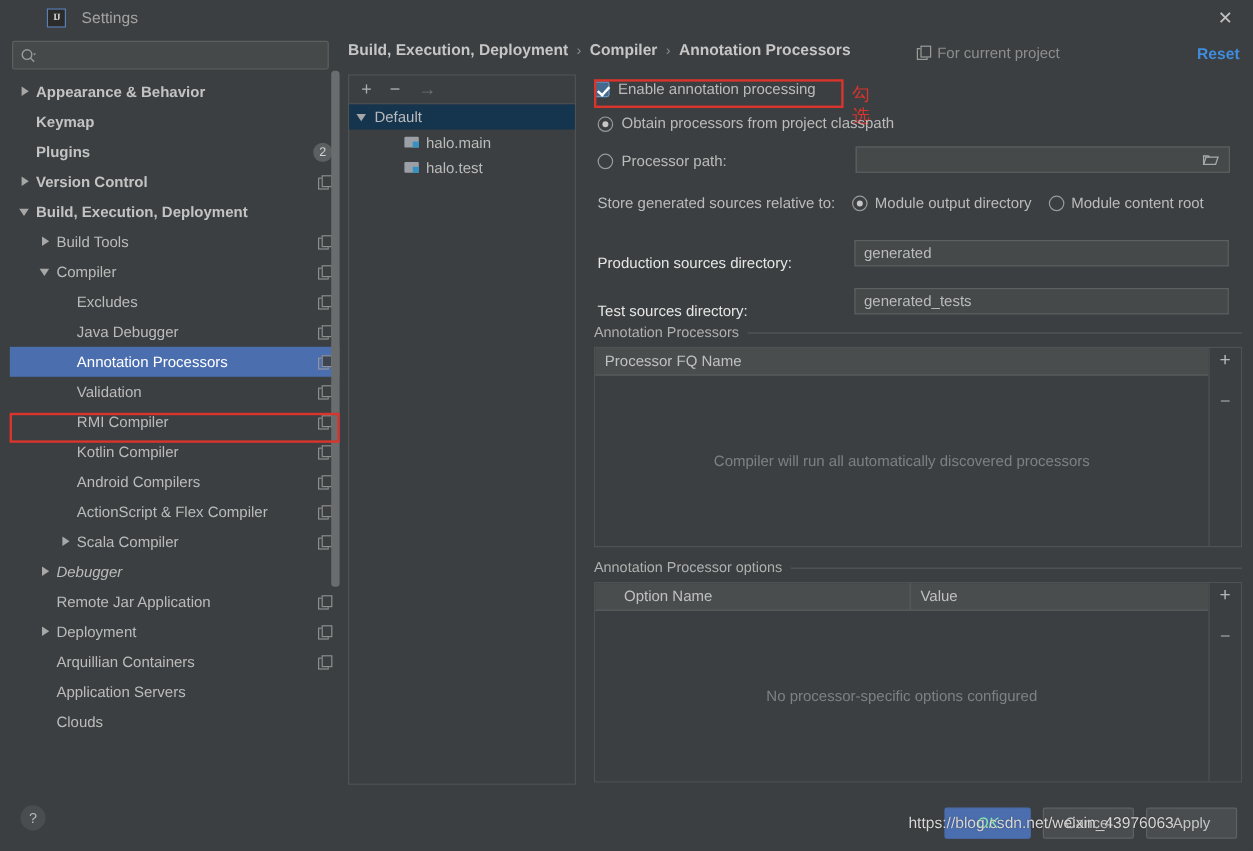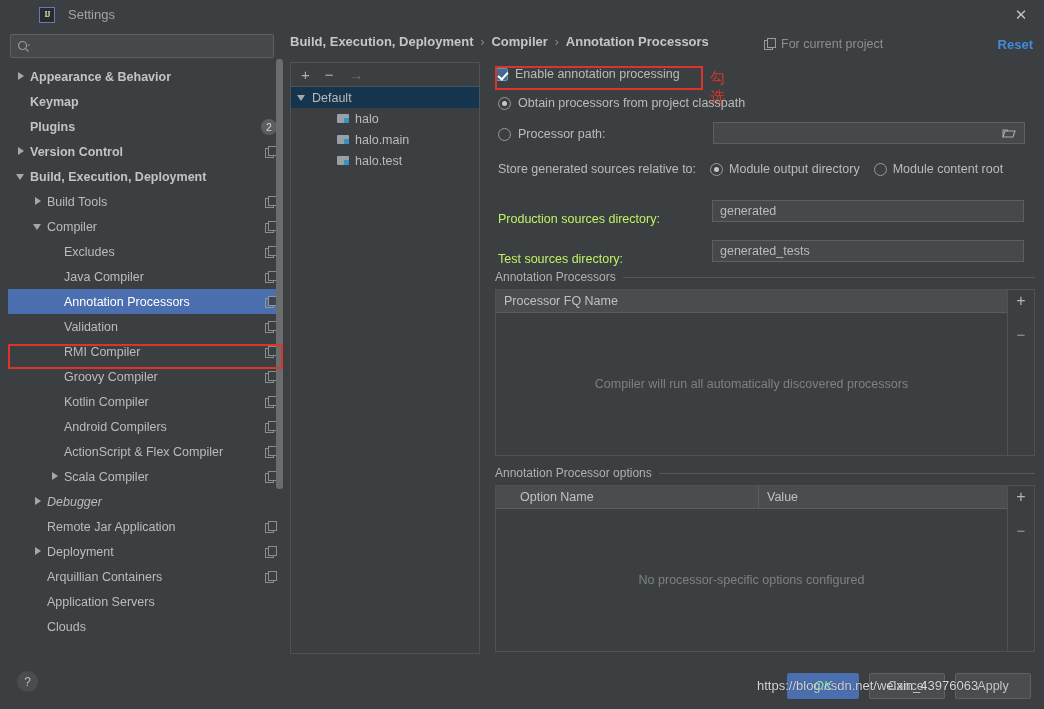--- a/index.html
+++ b/index.html
@@ -215,21 +215,21 @@
   }
   #folder-icon {
     width: 18px; margin-right: 6px; color: #a9a9a9; font-size: 12px;
     display: flex; justify-content: center;
   }
 
   #store-row { position: absolute; left: 8px; top: 100px; display: flex; align-items: center; gap: 8px; }
   #store-row .radio-grp { display: flex; align-items: center; gap: 6px; margin-left: 6px; }
 
   .dir-row { position: absolute; display: flex; align-items: center; }
-  .dir-row .dl { width: 222px; font-size: 12.5px; color: #bef264; padding-left: 8px; margin-top: 16px; }
+  .dir-row .dl { width: 222px; font-size: 12.5px; color: #e5e5e5; padding-left: 8px; margin-top: 16px; }
   .dir-row input {
     width: 312px; height: 22px; background: #45494a;
     border: 1px solid #5e6060; color: #bbbbbb; font-size: 12.5px;
     padding-left: 7px; outline: none; font-family: "Liberation Sans", sans-serif;
   }
   #dir-prod { top: 134px; left: 0; }
   #dir-test { top: 174px; left: 0; }
 
   .group { position: absolute; left: 5px; width: 540px; }
   .group-title {
@@ -354,41 +354,36 @@
           <span class="tree-label">Compiler</span>
           <span class="copy-icon"></span>
         </div>
         <div class="tree-row" style="padding-left: 42px;">
           <span class="arrow"></span>
           <span class="tree-label">Excludes</span>
           <span class="copy-icon"></span>
         </div>
         <div class="tree-row" style="padding-left: 42px;">
           <span class="arrow"></span>
-          <span class="tree-label">Java Compiler</span>
+          <span class="tree-label">Java Debugger</span>
           <span class="copy-icon"></span>
         </div>
         <div class="tree-row selected" style="padding-left: 42px;">
           <span class="arrow"></span>
           <span class="tree-label">Annotation Processors</span>
           <span class="copy-icon"></span>
         </div>
         <div class="tree-row" style="padding-left: 42px;">
           <span class="arrow"></span>
           <span class="tree-label">Validation</span>
           <span class="copy-icon"></span>
         </div>
         <div class="tree-row" style="padding-left: 42px;">
           <span class="arrow"></span>
           <span class="tree-label">RMI Compiler</span>
-          <span class="copy-icon"></span>
-        </div>
-        <div class="tree-row" style="padding-left: 42px;">
-          <span class="arrow"></span>
-          <span class="tree-label">Groovy Compiler</span>
           <span class="copy-icon"></span>
         </div>
         <div class="tree-row" style="padding-left: 42px;">
           <span class="arrow"></span>
           <span class="tree-label">Kotlin Compiler</span>
           <span class="copy-icon"></span>
         </div>
         <div class="tree-row" style="padding-left: 42px;">
           <span class="arrow"></span>
           <span class="tree-label">Android Compilers</span>
@@ -455,24 +450,20 @@
     <div id="modules">
       <div id="mod-toolbar">
         <span>+</span>
         <span>−</span>
         <span class="dim">→</span>
       </div>
       <div id="mod-list">
           <div class="mod-row selected">
             <span class="arrow down"></span>
             <span>Default</span>
-          </div>
-          <div class="mod-row">
-            <span class="mod-icon"></span>
-            <span>halo</span>
           </div>
           <div class="mod-row">
             <span class="mod-icon"></span>
             <span>halo.main</span>
           </div>
           <div class="mod-row">
             <span class="mod-icon"></span>
             <span>halo.test</span>
           </div>
         </div>

